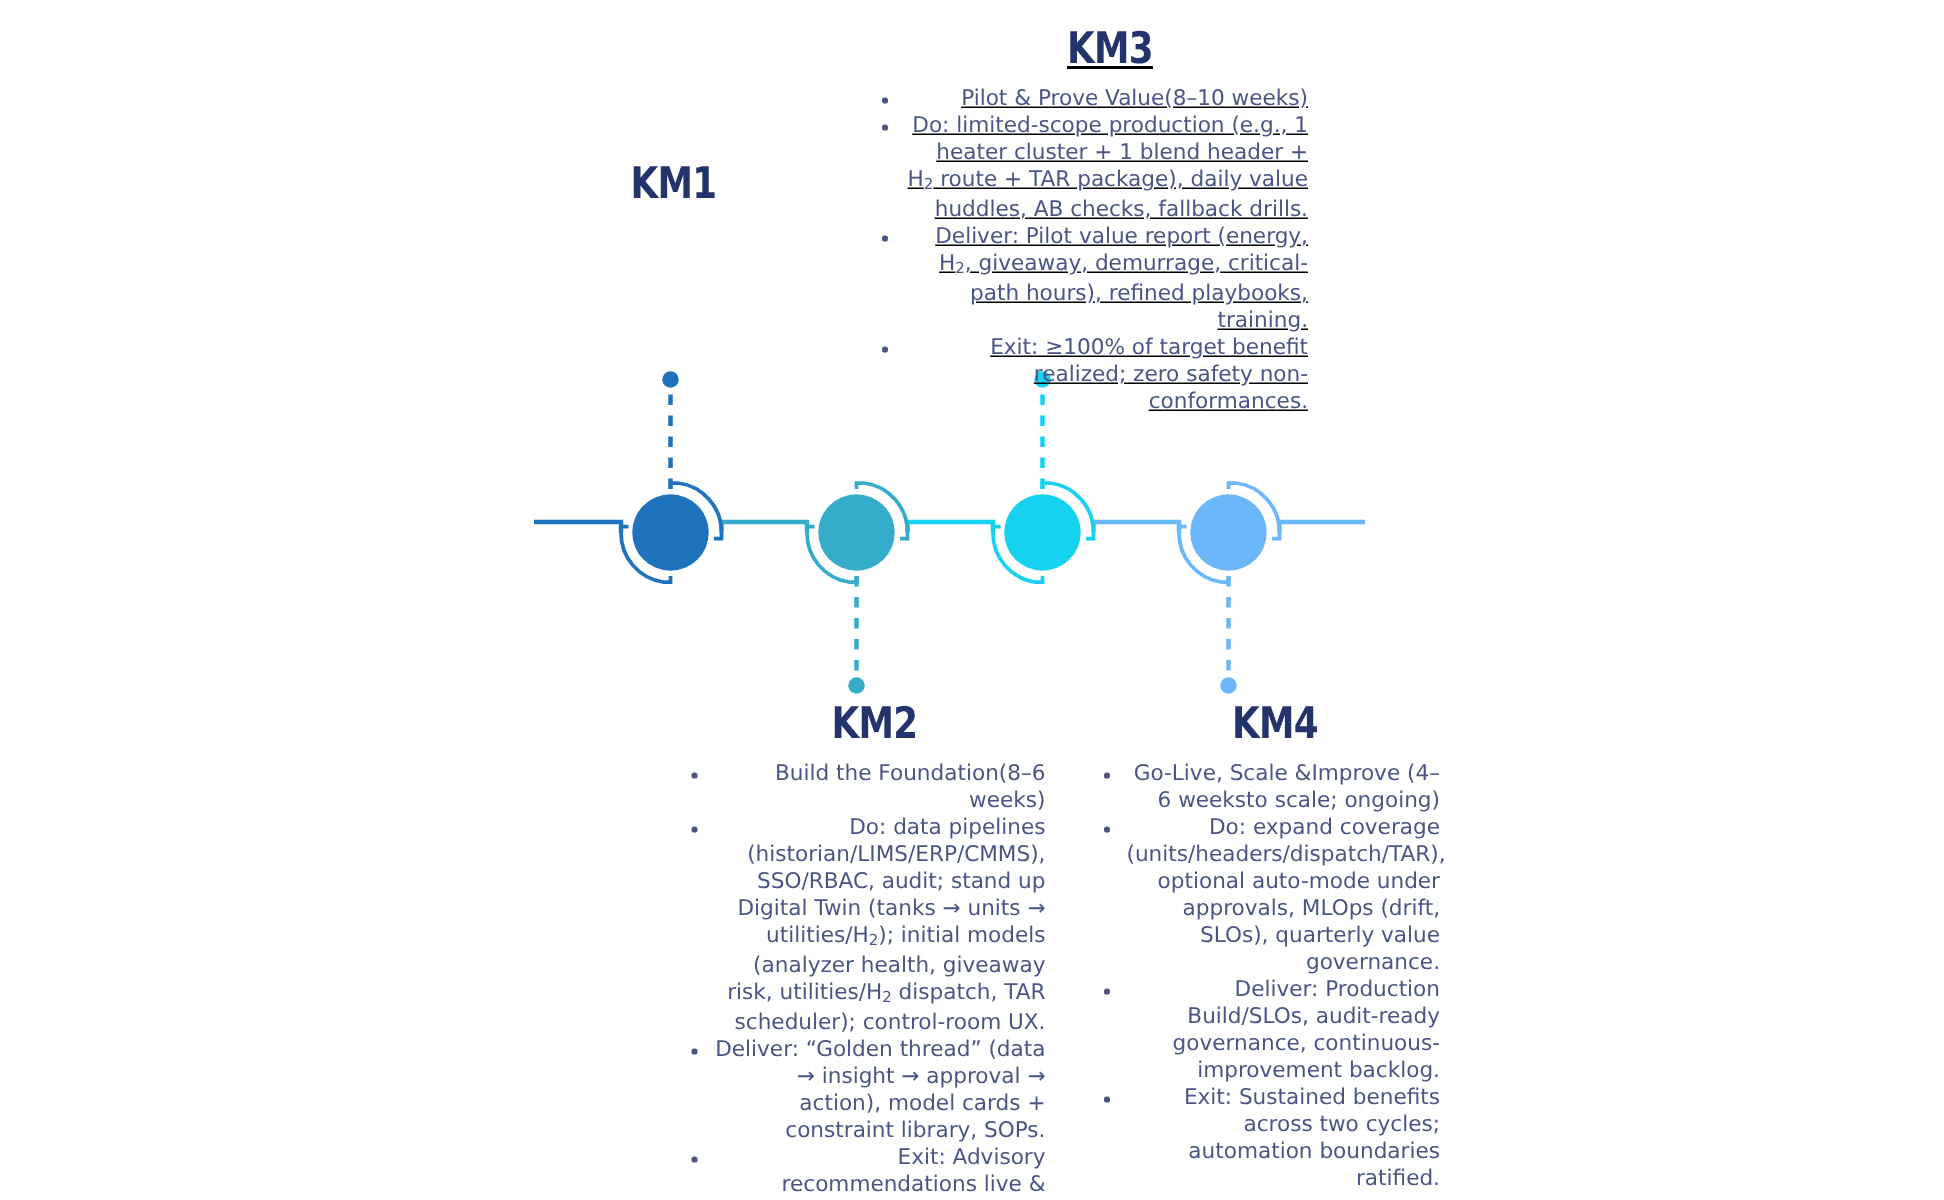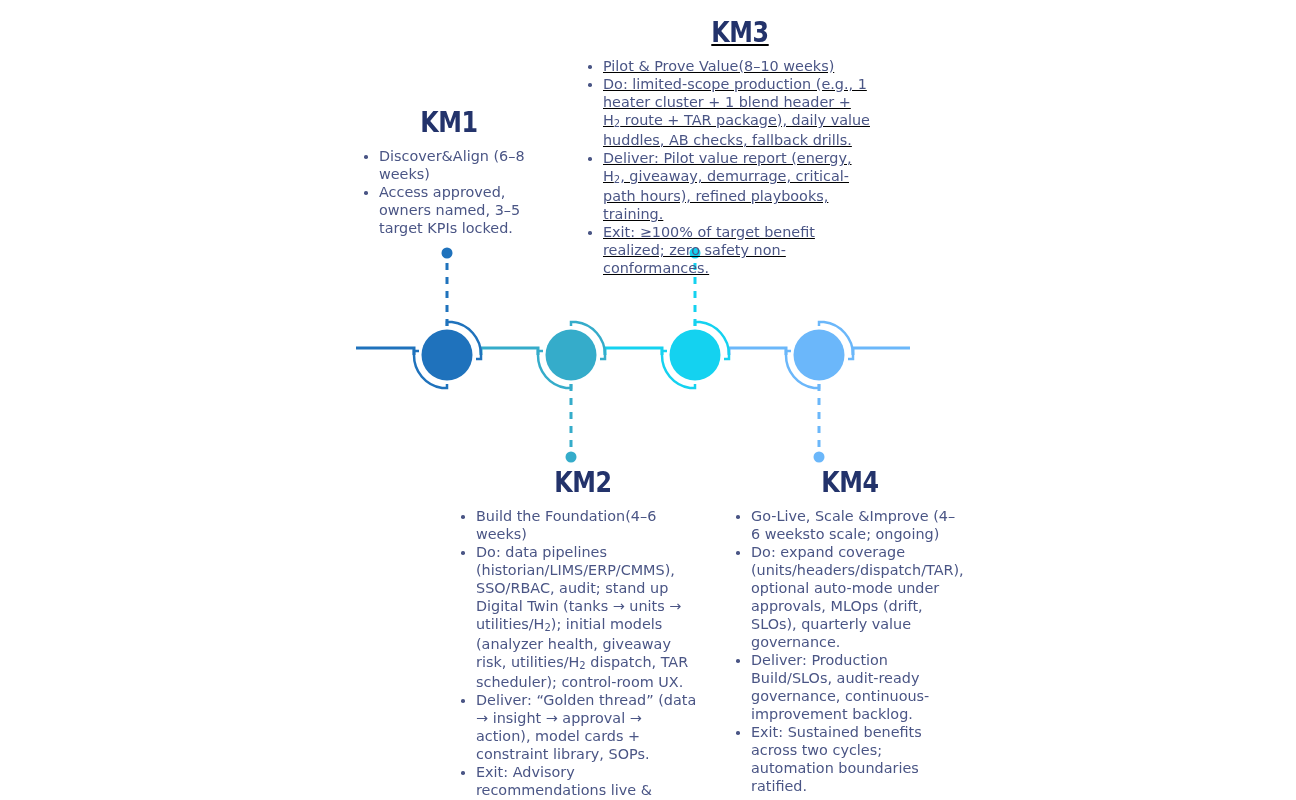--- a/index.html
+++ b/index.html
@@ -48,20 +48,21 @@
     color: #23336b;
     text-align: center;
     margin: 0 0 10px 0;
     transform: scaleX(0.82);
     transform-origin: center;
   }
   .ms-list {
     margin: 0;
     padding: 0 0 0 17px;
     list-style: none;
+    text-align: right;
   }
   .ms-list li {
     position: relative;
     font-size: 14.4px;
     line-height: 18px;
     color: #4a5585;
     margin: 0 0 0 0;
     padding: 0 0 0 4px;
   }
   .ms-list li::before {
@@ -141,40 +142,36 @@
       <line x1="819" y1="384" x2="819" y2="452" stroke="#6bb7fa" stroke-width="3" stroke-dasharray="7 7"></line>
       <circle cx="819" cy="457" r="5.5" fill="#6bb7fa"></circle>
       <path d="M819 326 L819 322 L824 322 A 33 33 0 0 1 853 355 L853 359 L848 359" stroke="#6bb7fa" stroke-width="2.5" fill="none" stroke-linejoin="miter"></path>
       <path d="M819 384 L819 388 L814 388 A 33 33 0 0 1 786 355 L786 351 L791 351" stroke="#6bb7fa" stroke-width="2.5" fill="none" stroke-linejoin="miter"></path>
       <circle cx="819" cy="355" r="25.5" fill="#6bb7fa"></circle>
     </g>
   </svg>
 
   <div class="ms-block" id="block-km1">
     <div class="ms-title ms-title-km1">KM1</div>
-    <ul class="ms-list">
-      <li>Discover&amp;Align (6–8 weeks)</li>
-      <li>Access approved, owners named, 3–5 target KPIs locked.</li>
-    </ul>
   </div>
 
   <div class="ms-block" id="block-km3">
     <div class="ms-title ms-title-km3">KM3</div>
     <ul class="ms-list">
       <li>Pilot &amp; Prove Value(8–10 weeks)</li>
       <li>Do: limited-scope production (e.g., 1 heater cluster + 1 blend header + H<sub>2</sub> route + TAR package), daily value huddles, AB checks, fallback drills.</li>
       <li>Deliver: Pilot value report (energy, H<sub>2</sub>, giveaway, demurrage, critical-path hours), refined playbooks, training.</li>
       <li>Exit: ≥100% of target benefit realized; zero safety non-conformances.</li>
     </ul>
   </div>
 
   <div class="ms-block" id="block-km2">
     <div class="ms-title ms-title-km2">KM2</div>
     <ul class="ms-list">
-      <li>Build the Foundation(4–6 weeks)</li>
+      <li>Build the Foundation(8–6 weeks)</li>
       <li>Do: data pipelines (historian/LIMS/ERP/CMMS), SSO/RBAC, audit; stand up Digital Twin (tanks → units → utilities/H<sub>2</sub>); initial models (analyzer health, giveaway risk, utilities/H<sub>2</sub> dispatch, TAR scheduler); control-room UX.</li>
       <li>Deliver: “Golden thread” (data → insight → approval → action), model cards + constraint library, SOPs.</li>
       <li>Exit: Advisory recommendations live &amp; explainable; ops sign-off.</li>
     </ul>
   </div>
 
   <div class="ms-block" id="block-km4">
     <div class="ms-title ms-title-km4">KM4</div>
     <ul class="ms-list">
       <li> Go-Live, Scale &amp;Improve (4–6 weeksto scale; ongoing)</li>

